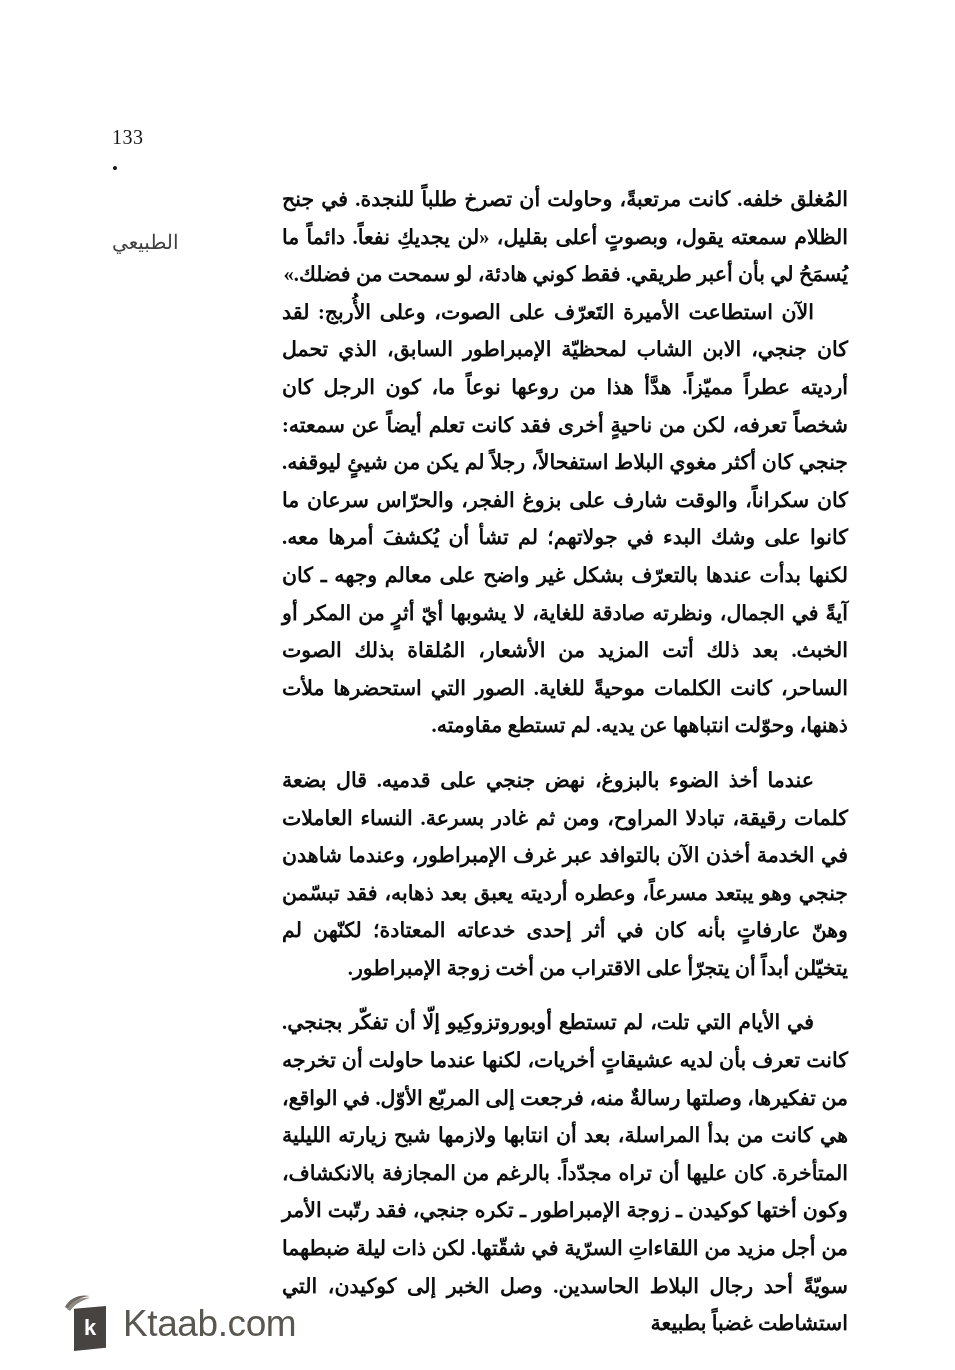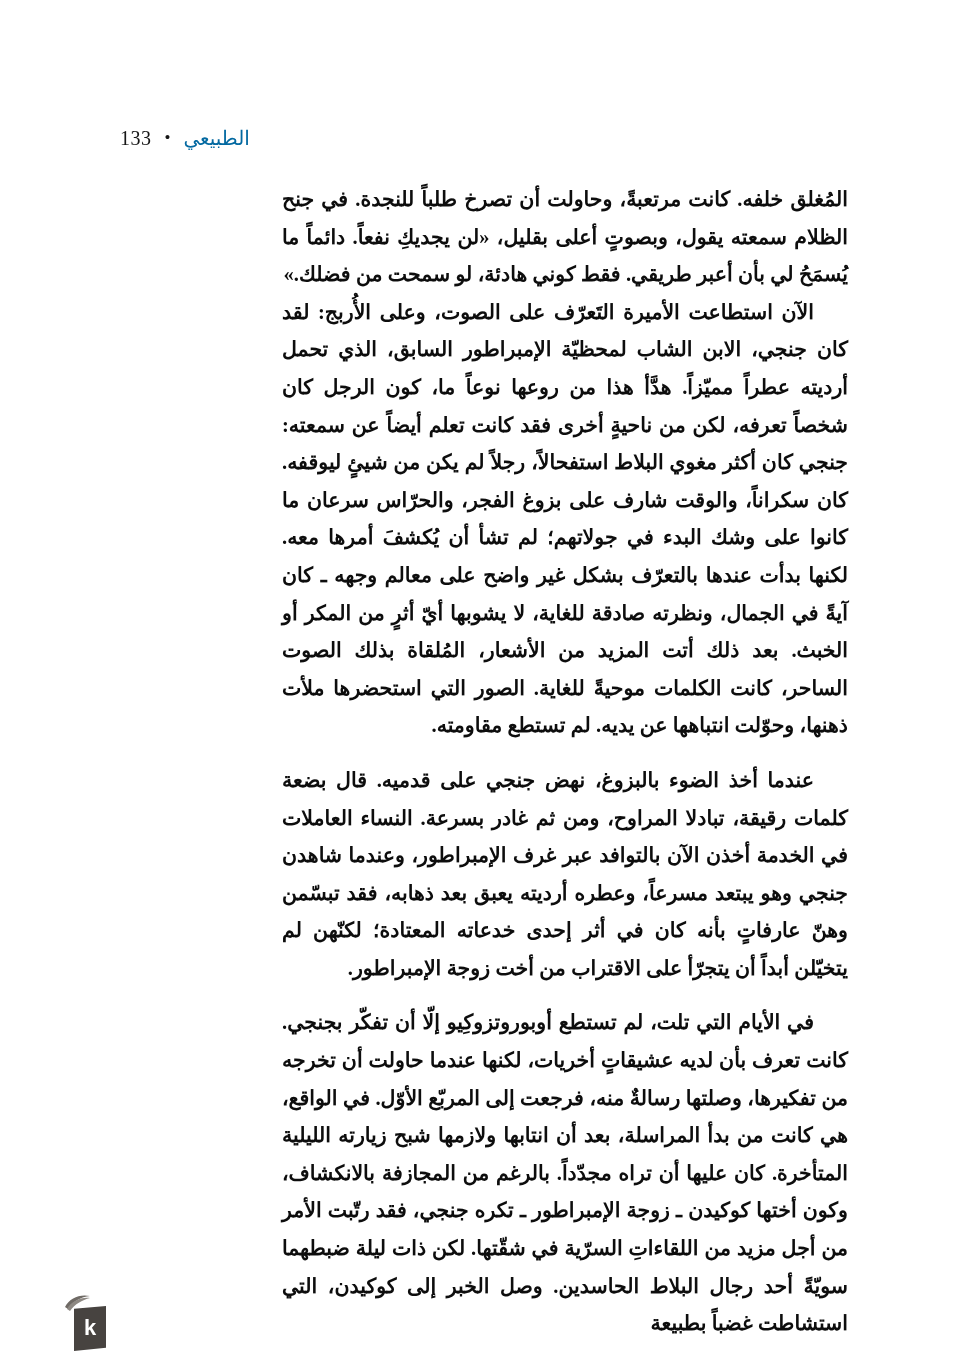--- a/index.html
+++ b/index.html
@@ -16,23 +16,23 @@
     background: #ffffff;
     overflow: hidden;
     font-family: "Liberation Serif", "DejaVu Serif", serif;
     color: #0d0d0d;
   }
 
   
   .running-header {
     position: absolute;
     top: 126px;
-    left: 120px;
+    left: 112px;
     display: flex;
-    flex-direction: row;
+    flex-direction: column;
     align-items: baseline;
     gap: 13px;
     direction: ltr;
     white-space: nowrap;
   }
 
   .running-header .folio {
     font-family: "Liberation Serif", "DejaVu Serif", serif;
     font-size: 20px;
     letter-spacing: 0.5px;
@@ -43,22 +43,23 @@
     font-size: 17px;
     line-height: 1;
     color: #161616;
     position: relative;
     top: -2px;
   }
 
   .running-header .header-title {
     font-family: "Liberation Serif", "DejaVu Serif", serif;
     font-size: 20px;
-    color: #0369a1;
+    color: #404040;
     direction: rtl;
+    margin-top: 38px;
   }
 
   
   .text-block {
     position: absolute;
     top: 181px;
     right: 107px;      
     width: 566px;      
     direction: rtl;
     text-align: justify;
@@ -188,15 +189,16 @@
     <span class="wm-mark">
       <span class="page-curl">
         <svg viewBox="0 0 28 18" xmlns="http://www.w3.org/2000/svg" aria-hidden="true">
           <path d="M1 13 C6 4, 15 0, 26 2 C17 3, 9 7, 4 15 Z" fill="#6f6a65"></path>
           <path d="M3 15 C8 7, 16 3, 26 4 C18 6, 11 10, 6 17 Z" fill="#8e8983"></path>
         </svg>
       </span>
       <span class="book-body"></span>
       <span class="book-letter">k</span>
     </span>
+    <span class="wm-text">Ktaab.com</span>
   </div>
 
 </div>
 
 </body></html>

